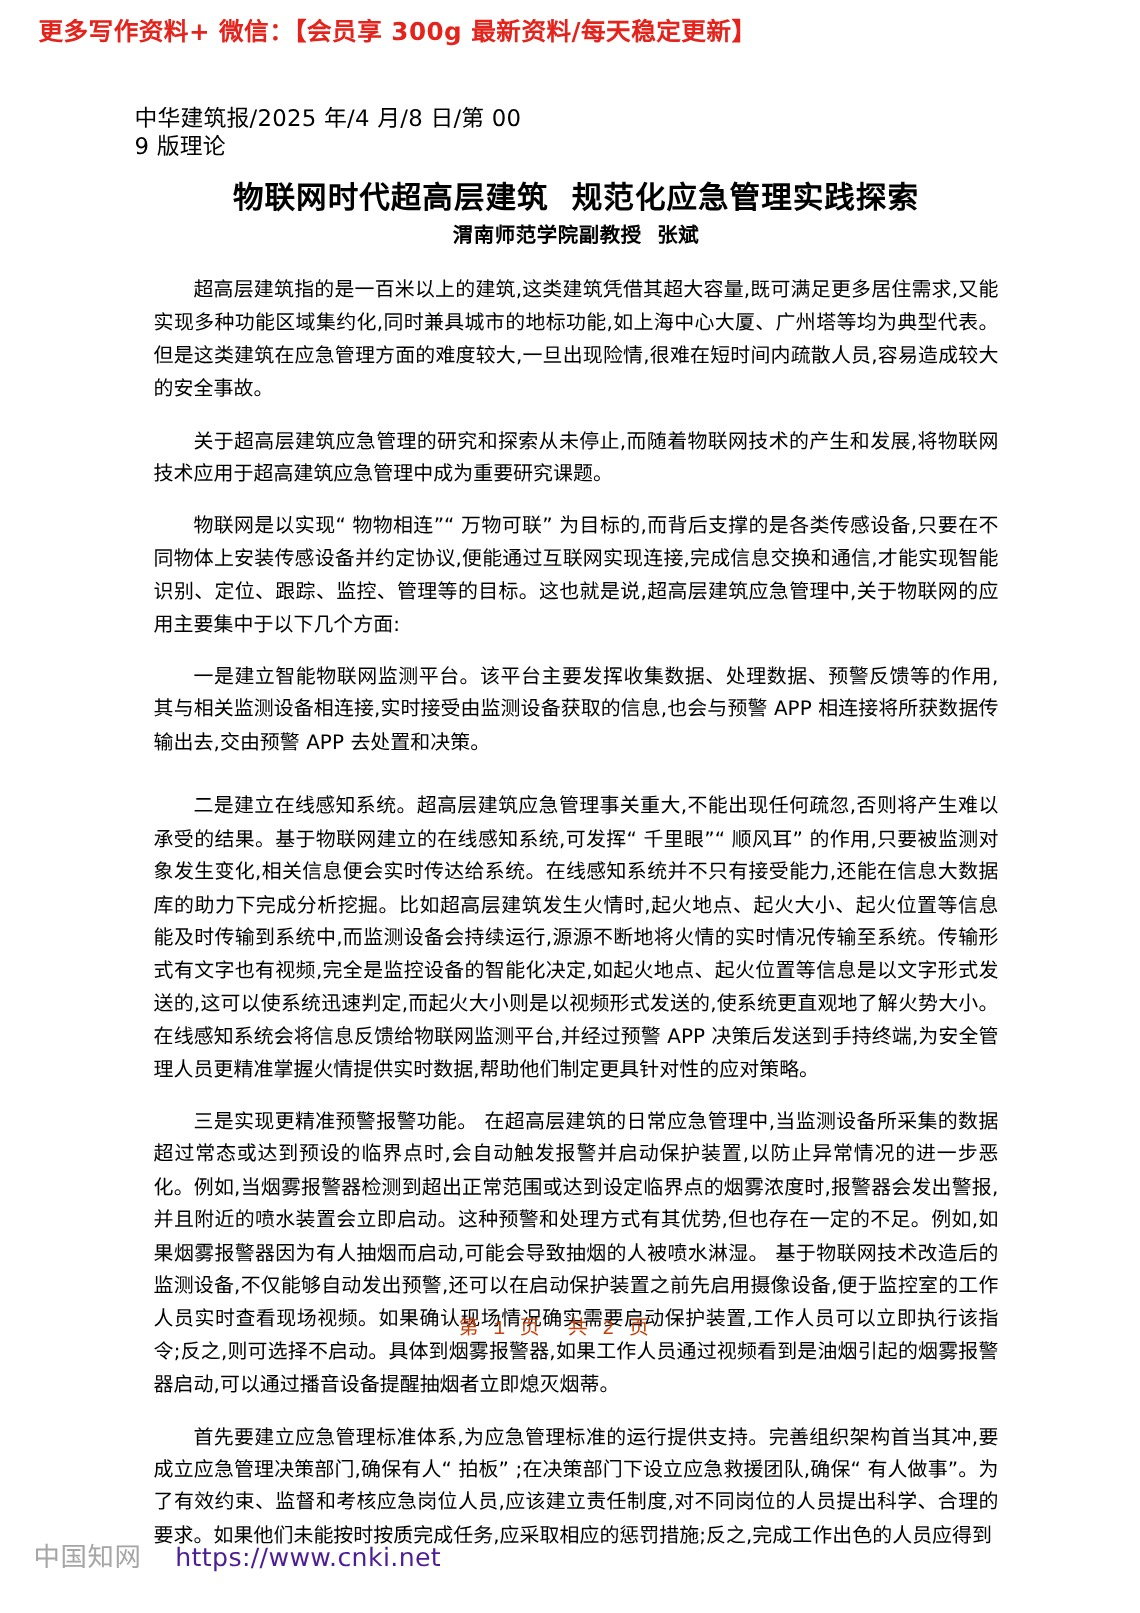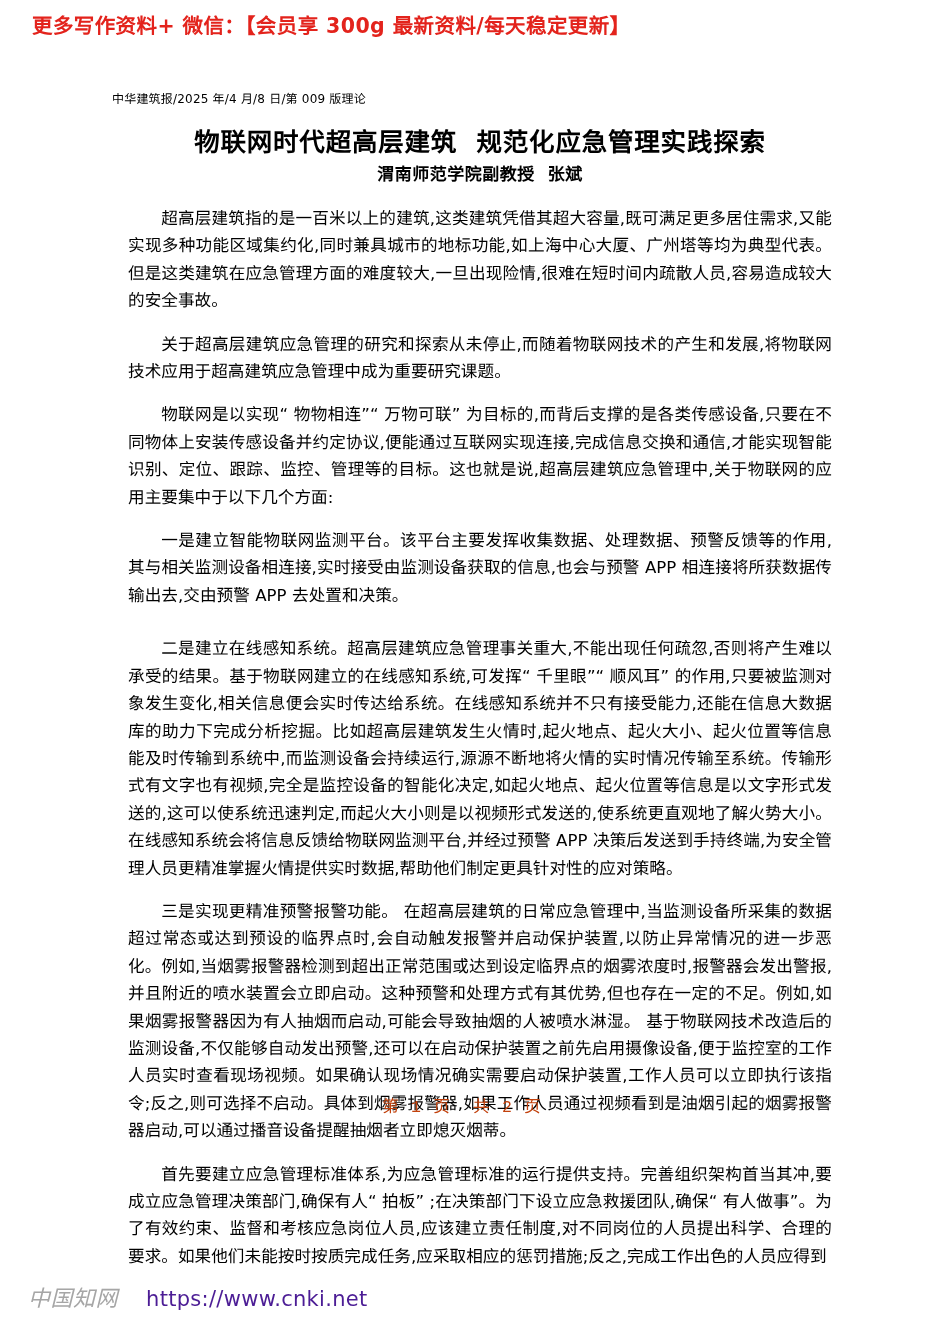--- a/index.html
+++ b/index.html
@@ -48,21 +48,21 @@
 
   
   .doc {
     position: absolute;
     left: 112px;
     top: 88px;
     width: 736px;
   }
 
   .source-line {
-    font-size: 12px;
+    font-size: 19px;
     line-height: 23px;
     letter-spacing: 0.2px;
     color: #000;
     margin: 0 0 8px 0;
     max-width: 330px;
     word-break: break-all;
   }
 
   .article-title {
     text-align: center;
@@ -125,21 +125,20 @@
     display: flex;
     align-items: baseline;
     gap: 28px;
     color: #a8a8a8;
   }
   .cnki-name {
     font-size: 22px;
     letter-spacing: 0.5px;
     line-height: 1;
     color: #a6a6a6;
-    font-style: italic;
   }
   .cnki-url {
     font-size: 21px;
     letter-spacing: 0.3px;
     line-height: 1;
     color: #4c1d95;
   }
 </style>
 </head>
 <body>

